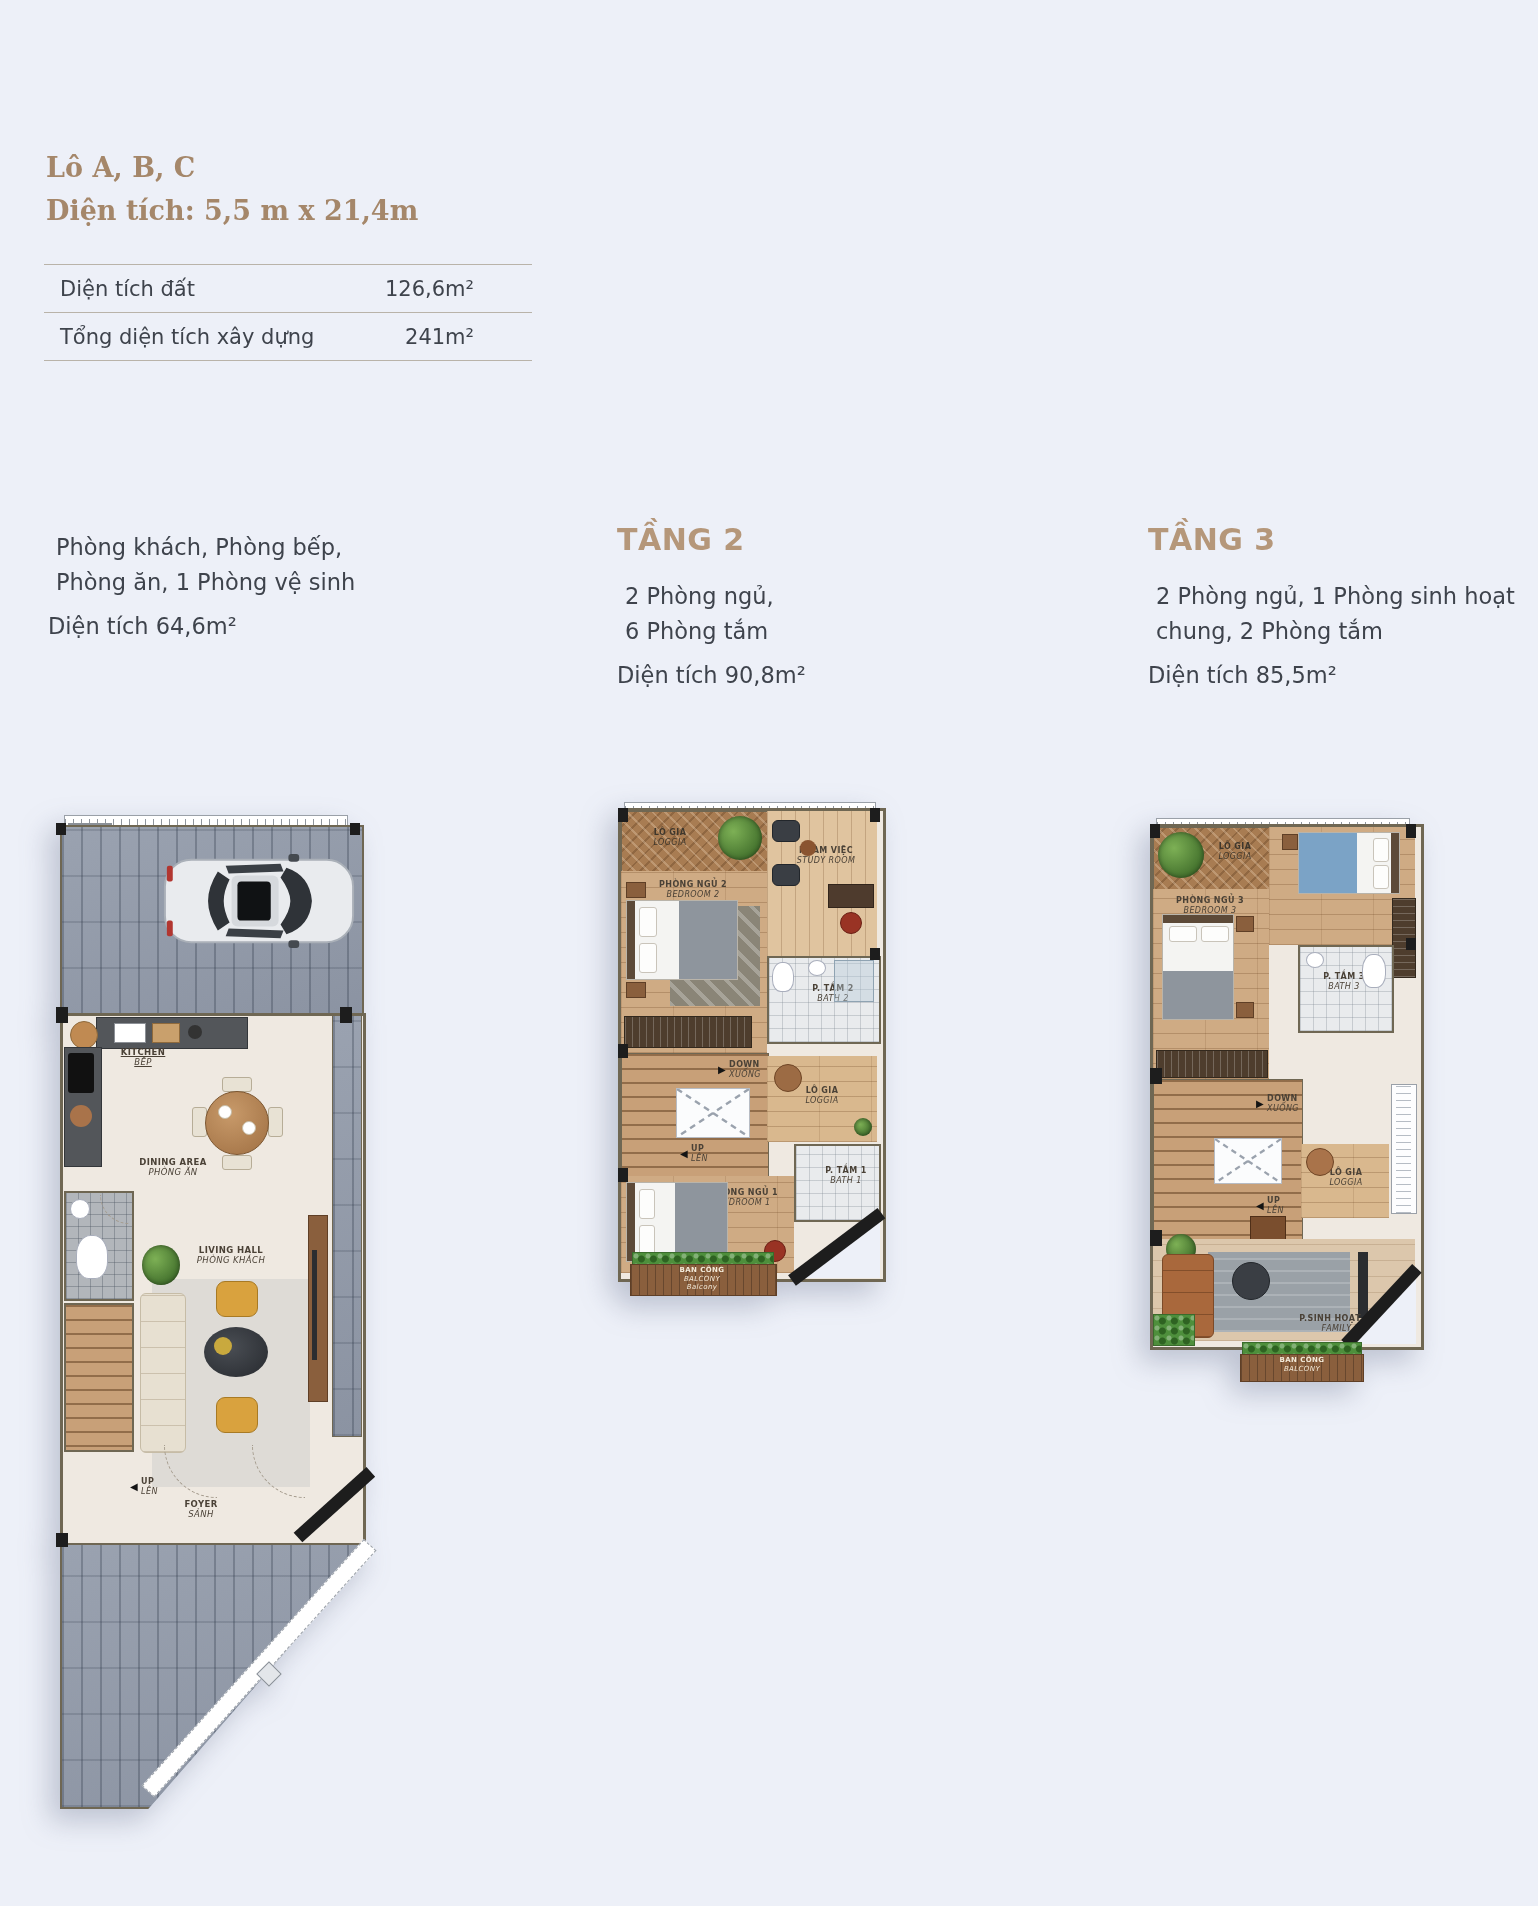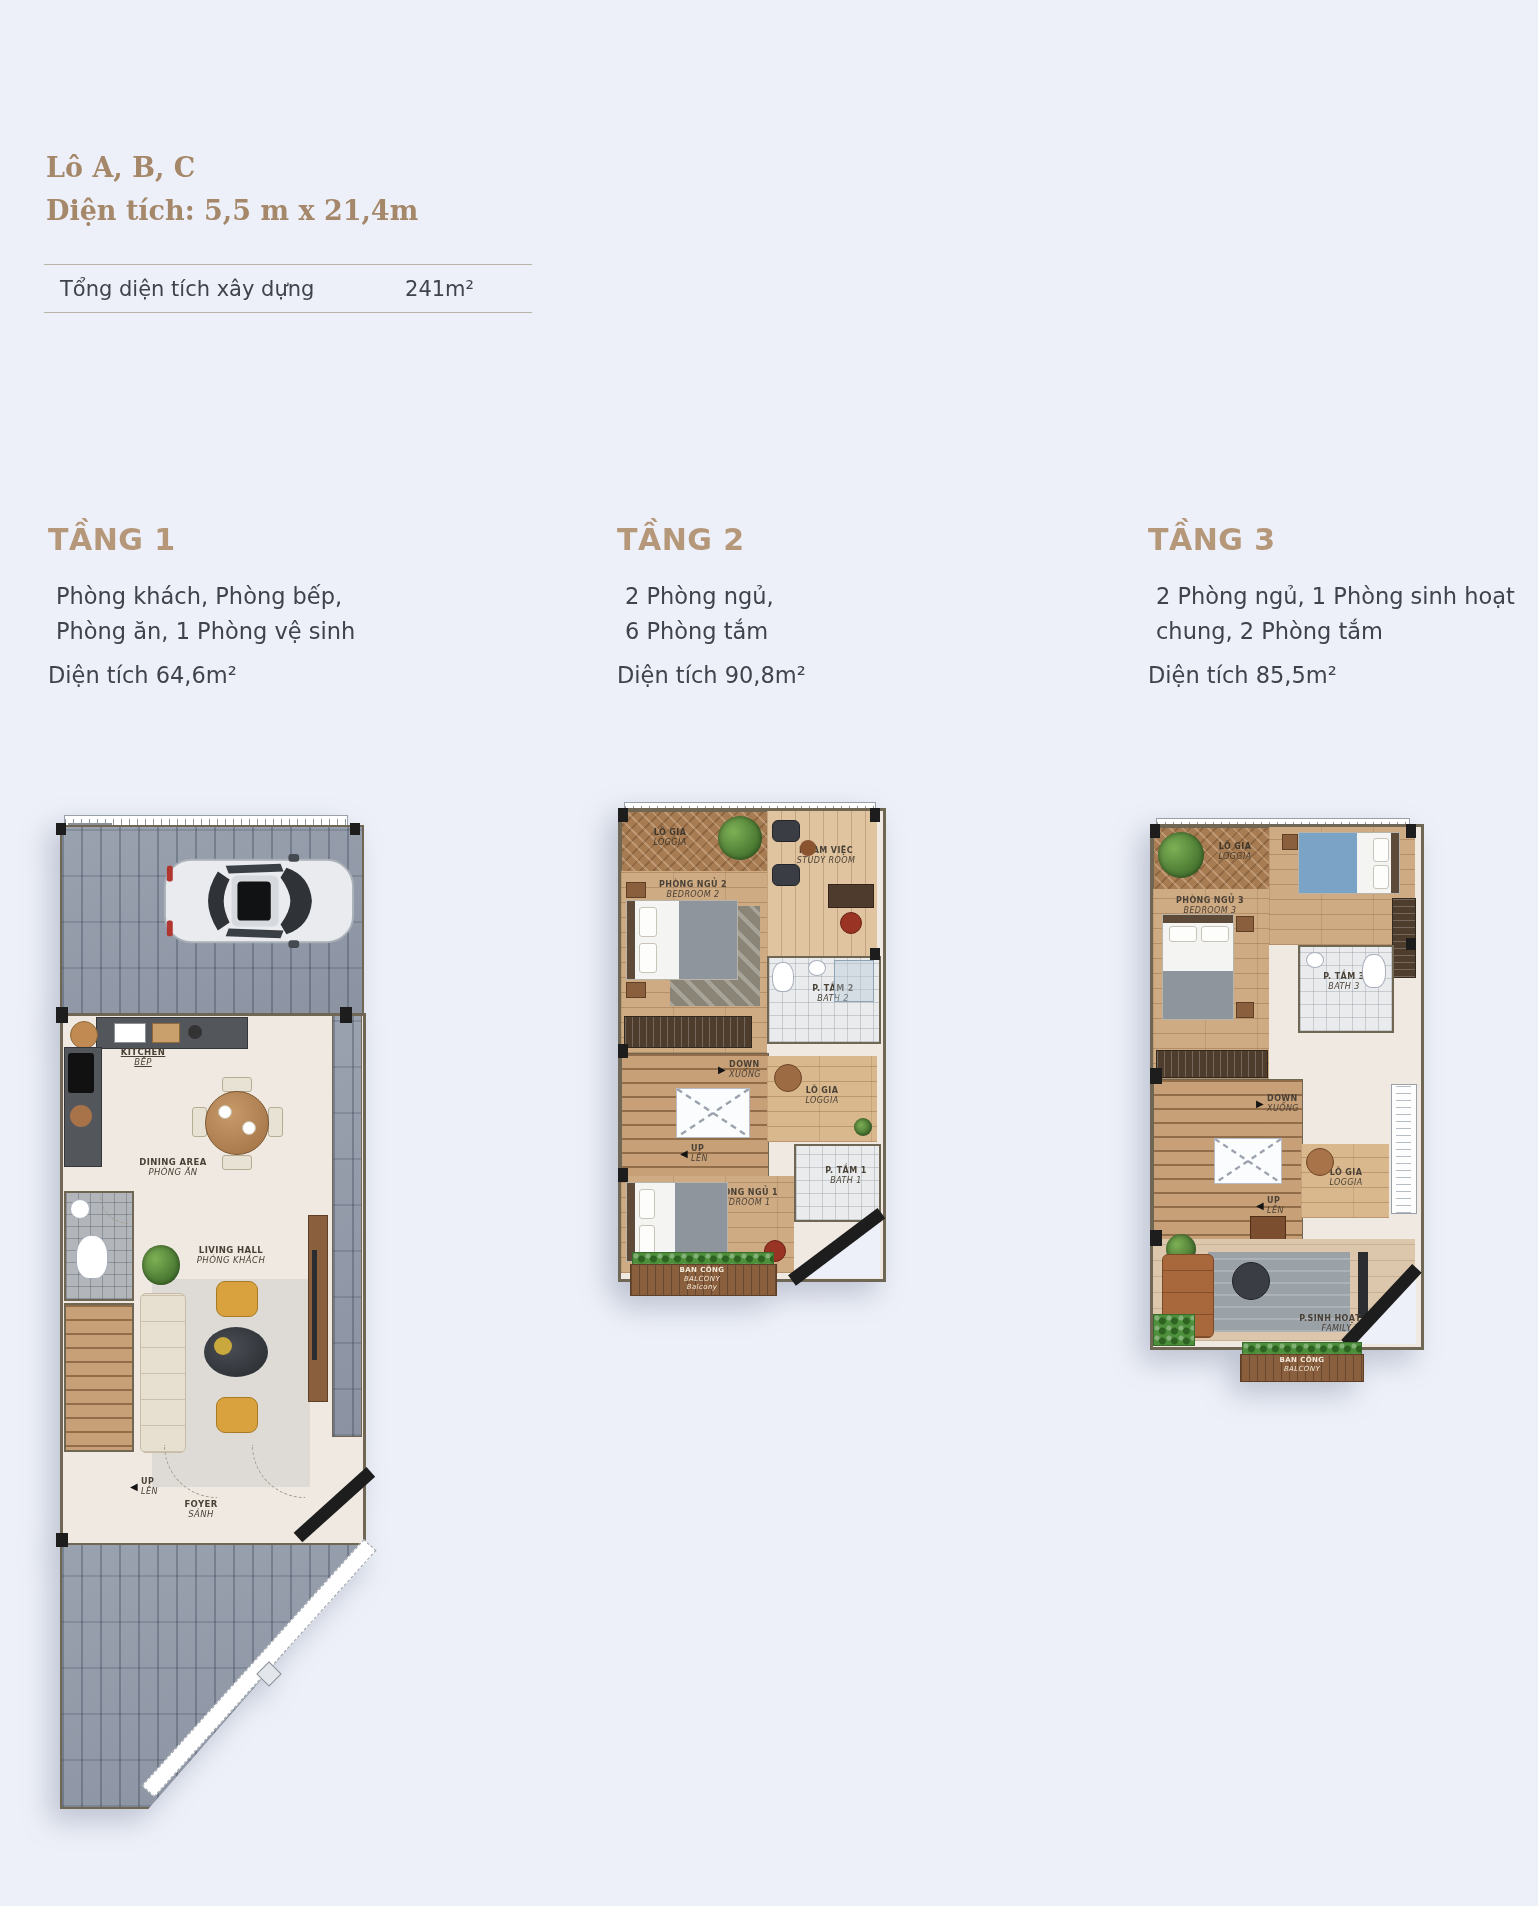--- a/index.html
+++ b/index.html
@@ -116,27 +116,30 @@
 
 <div class="page">
 
   <div class="subtitle">
     <div>Lô A, B, C</div>
     <div>Diện tích: 5,5 m x 21,4m</div>
   </div>
 
   <div class="spec">
     <div class="row">
+      <span>Diện tích đất</span>
+      <span>126,6m²</span>
+    </div>
+    <div class="row">
       <span>Tổng diện tích xây dựng</span>
       <span>241m²</span>
     </div>
   </div>
 
   <div class="fcol" style="left:48px;">
-    <h3>TẦNG 1</h3>
     <p class="desc">
       <span>Phòng khách, Phòng bếp,</span><br>
       <span>Phòng ăn, 1 Phòng vệ sinh</span>
     </p>
     <div class="area">Diện tích 64,6m²</div>
   </div>
   <div class="fcol" style="left:617px;">
     <h3>TẦNG 2</h3>
     <p class="desc">
       <span>2 Phòng ngủ,</span><br>

